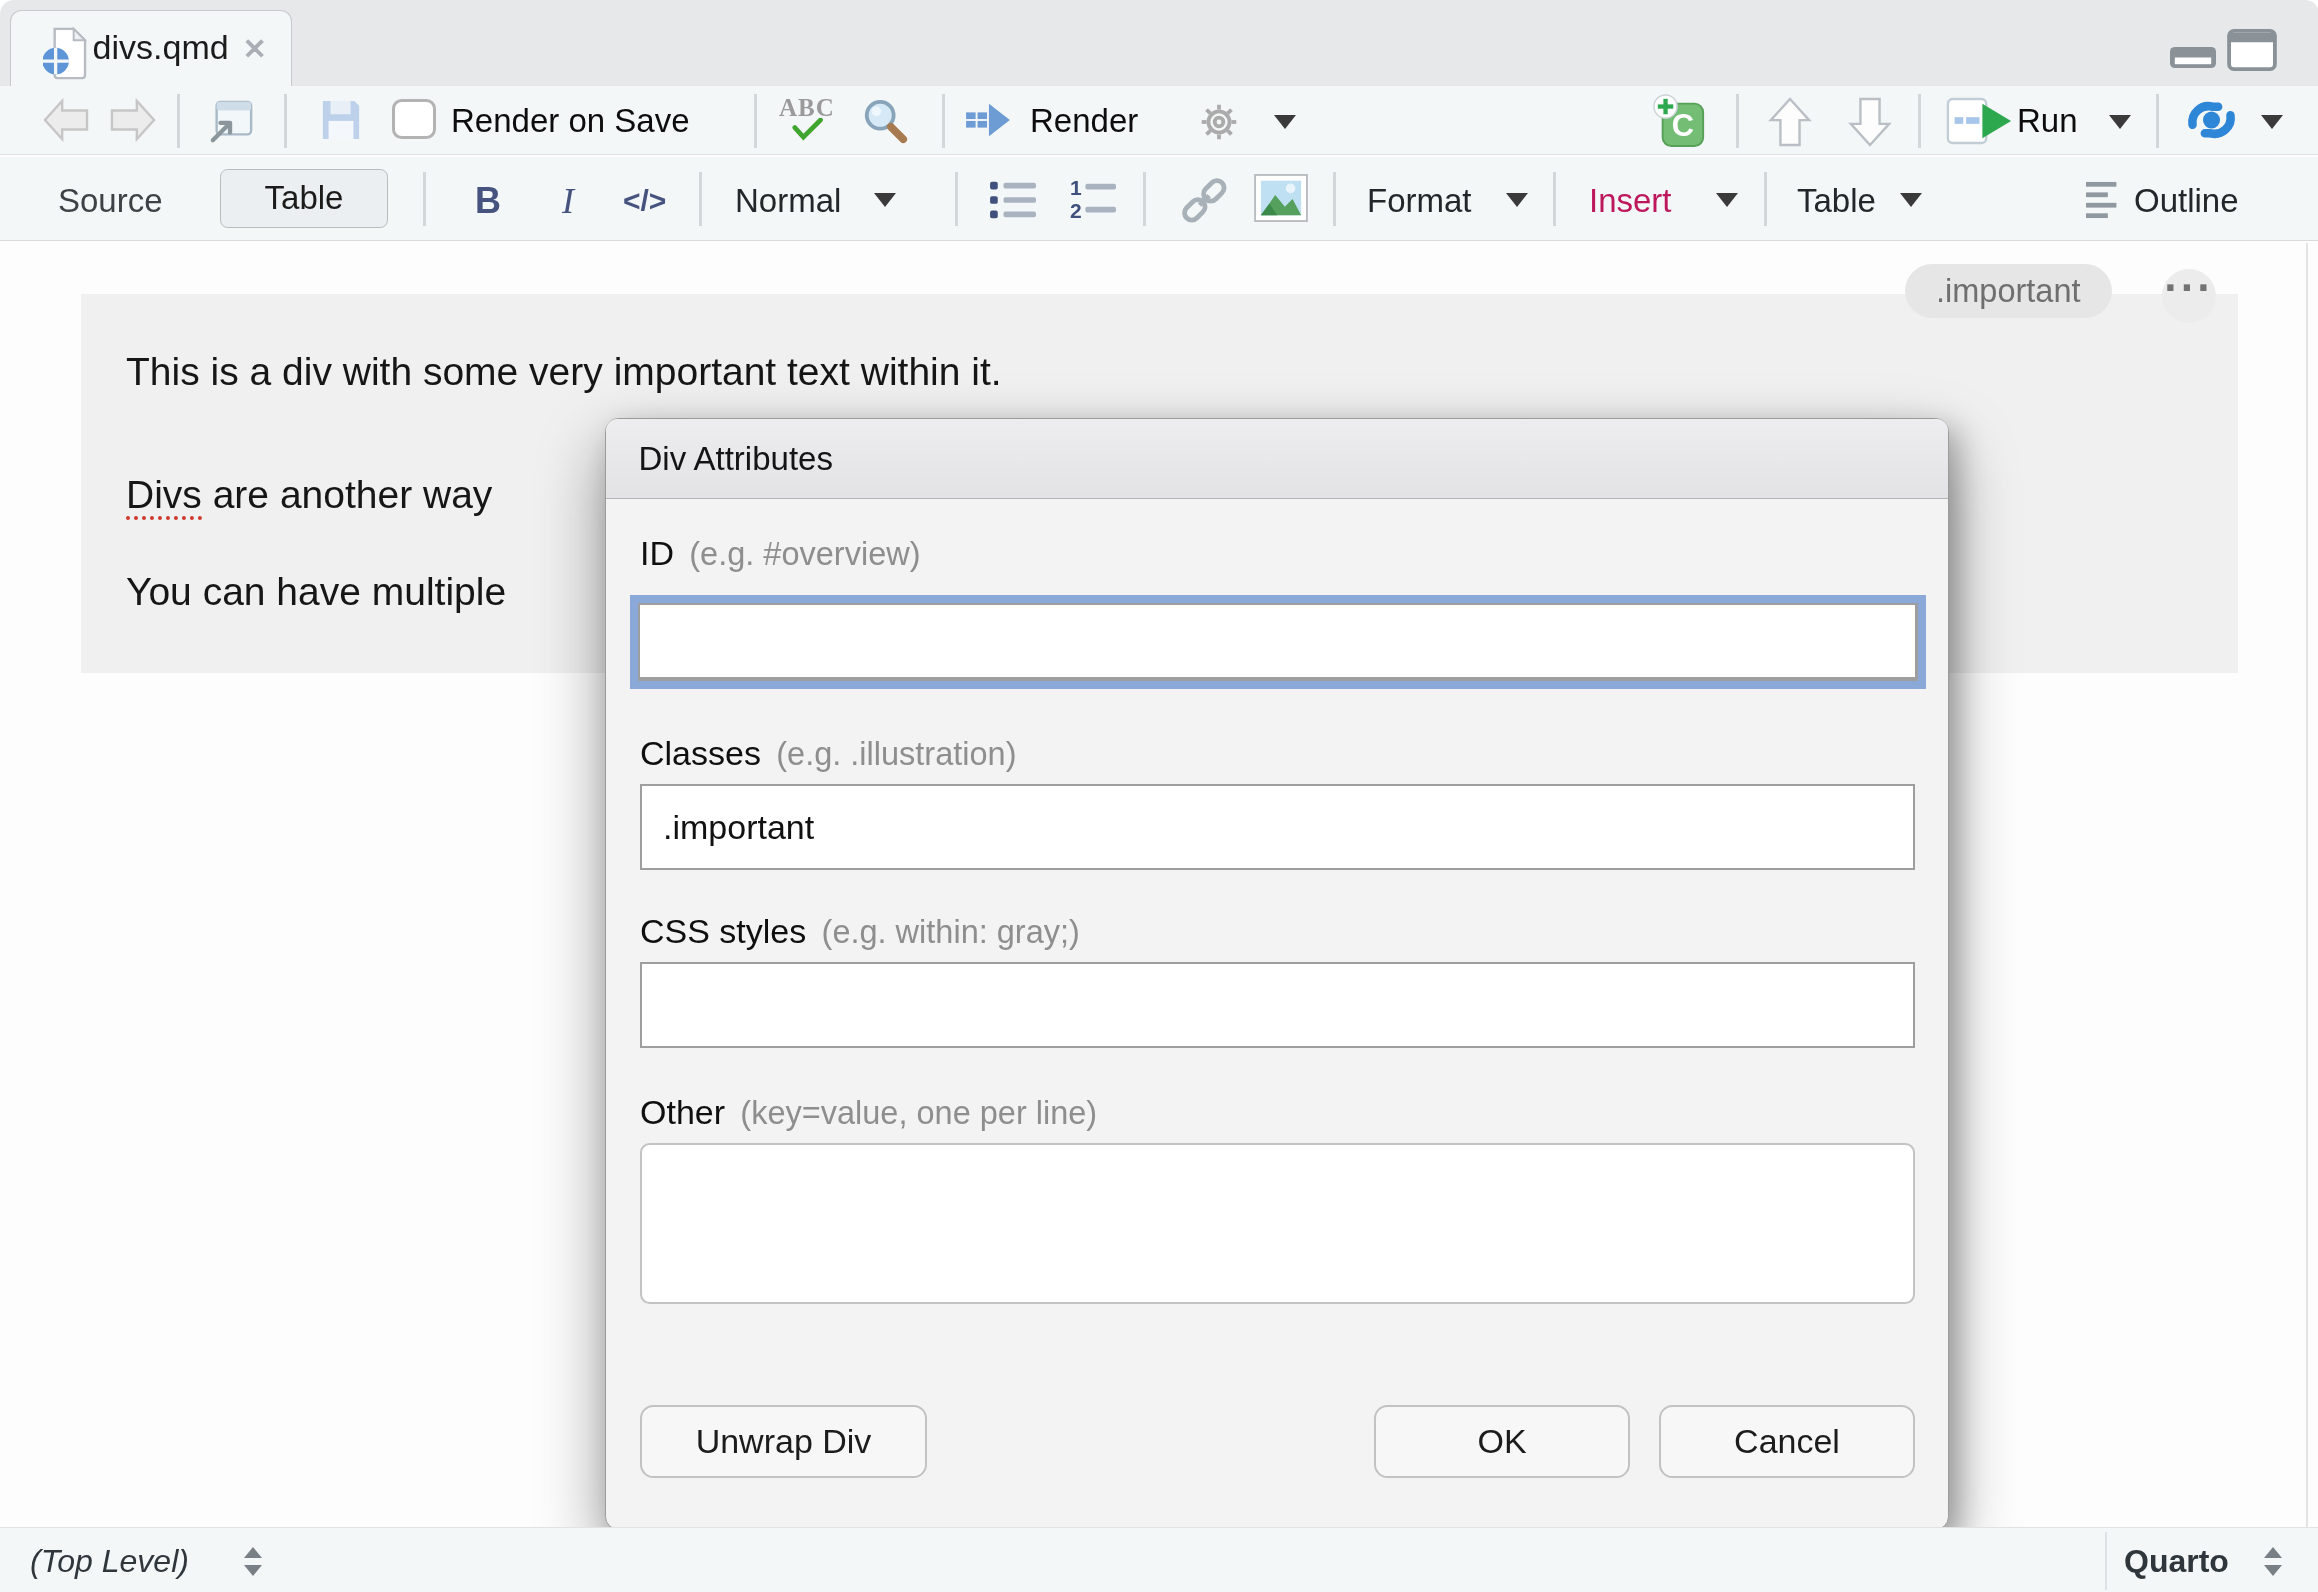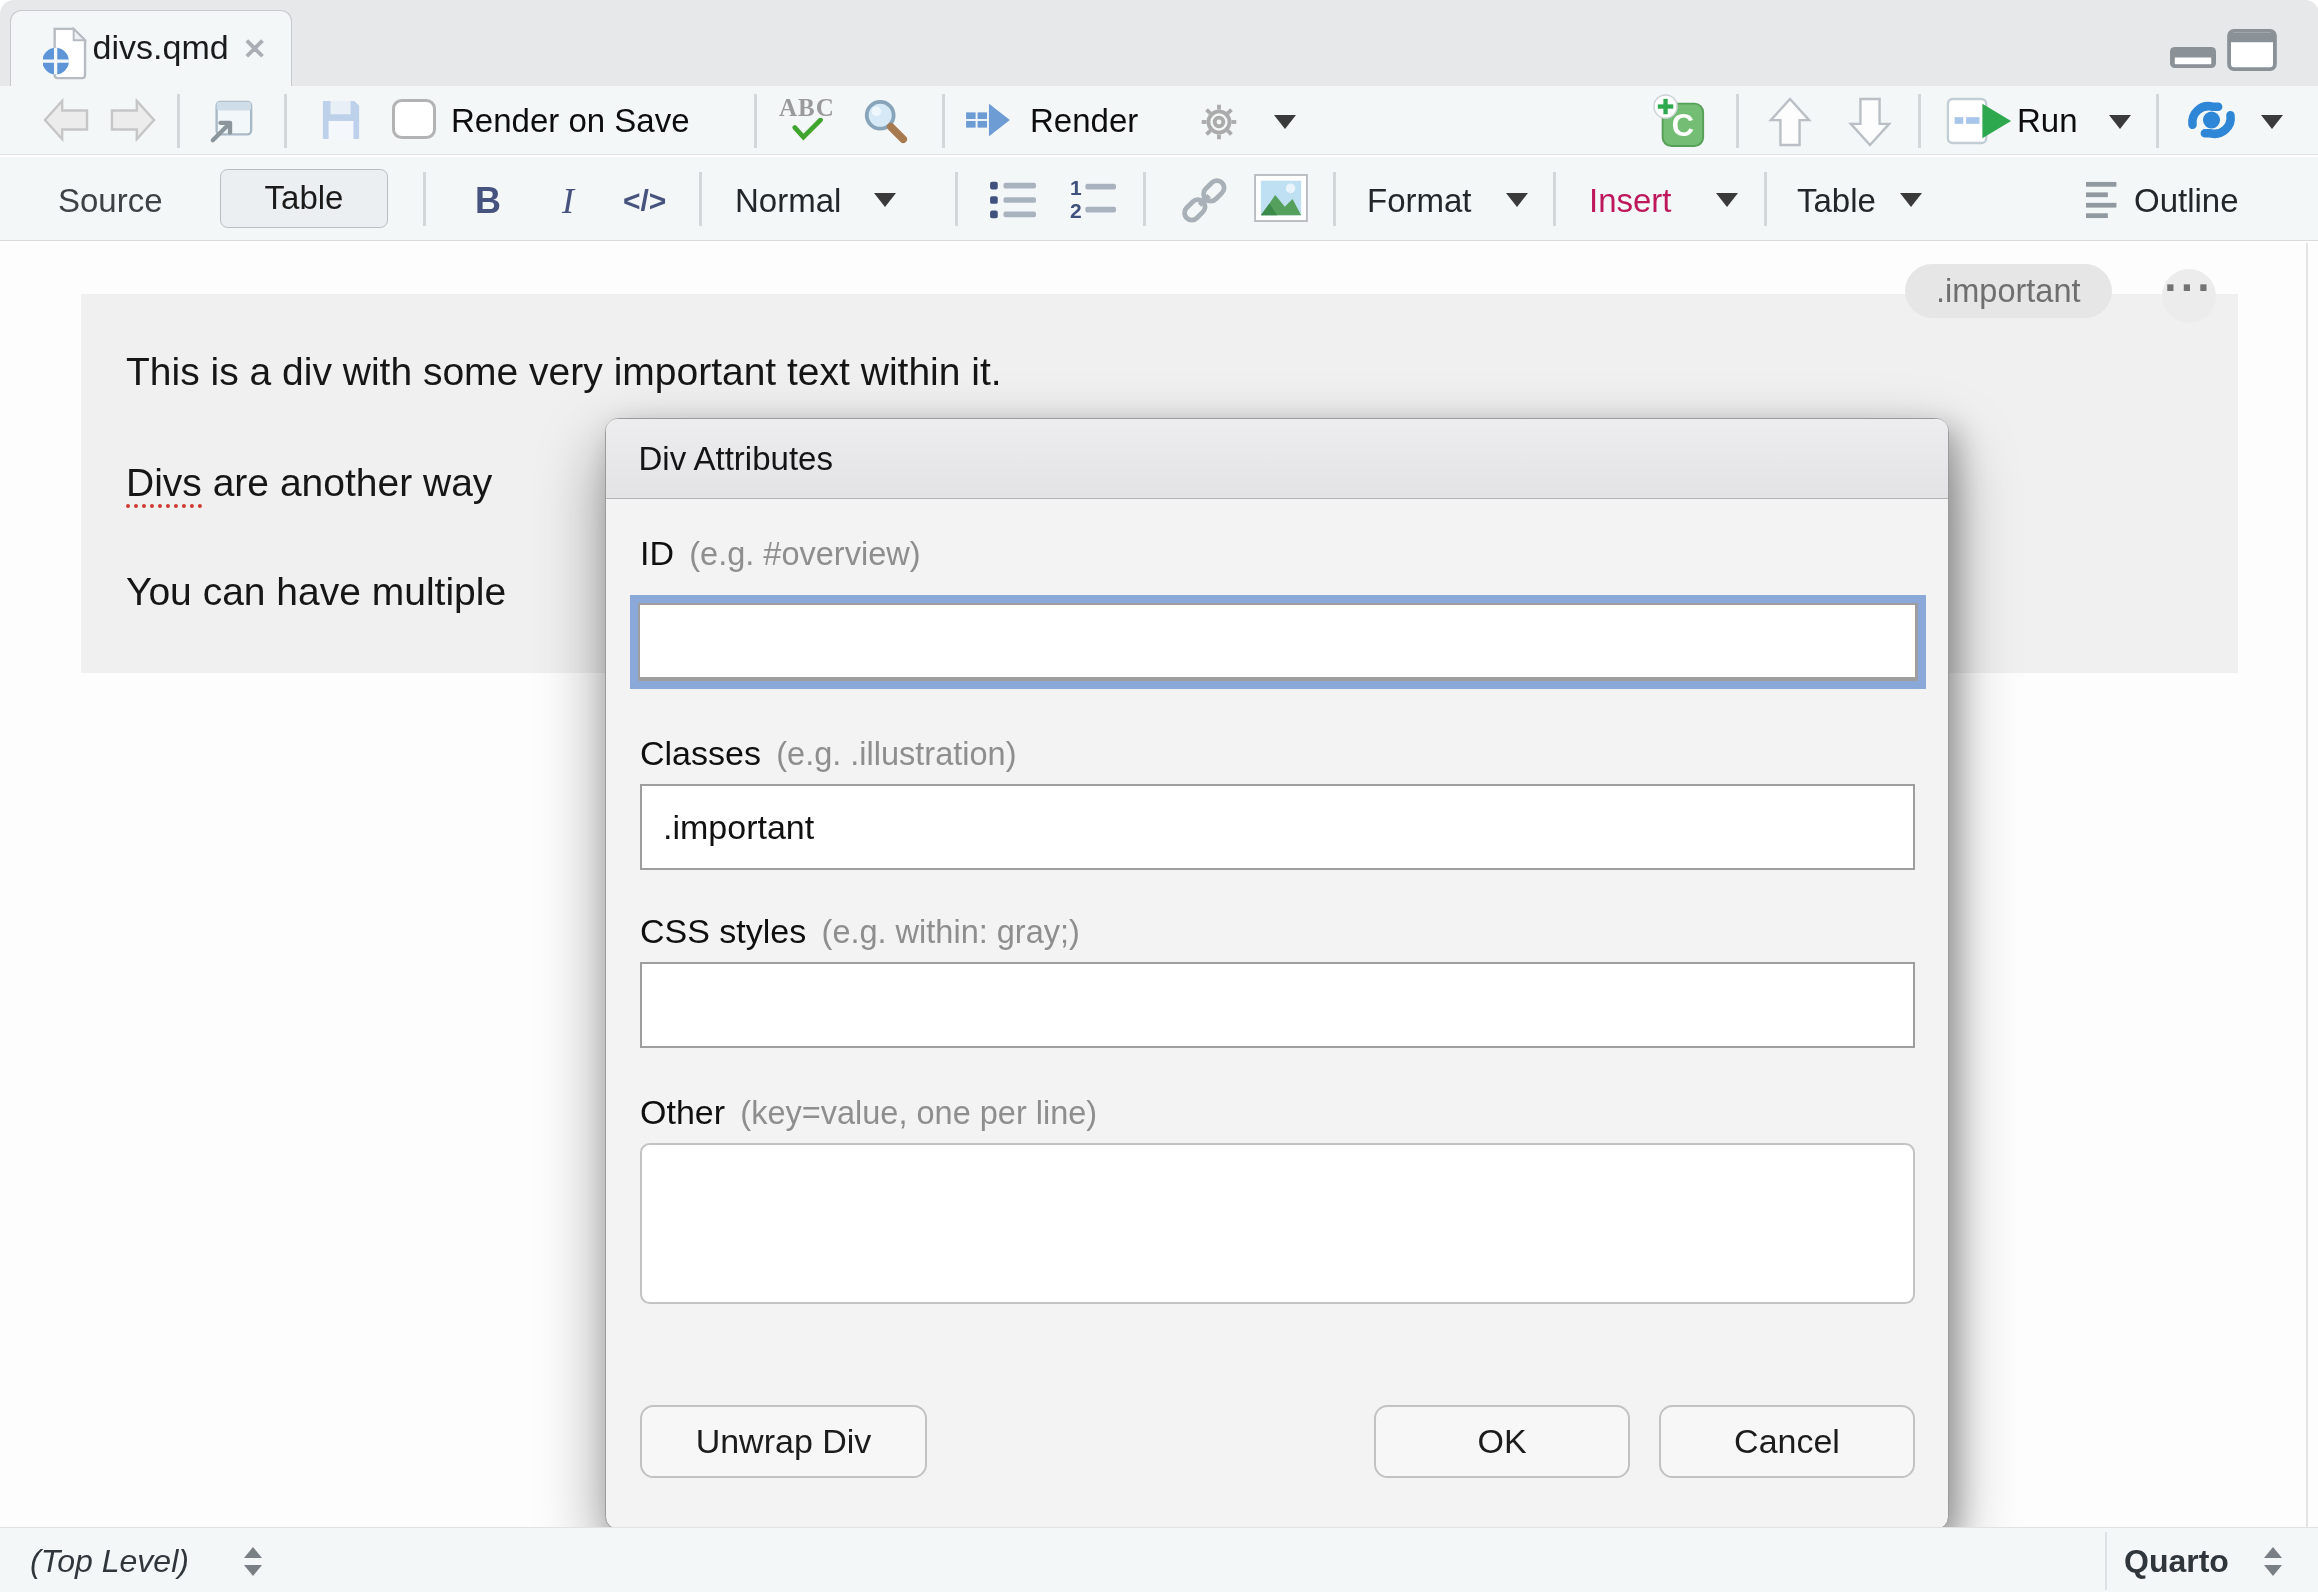--- a/index.html
+++ b/index.html
@@ -262,21 +262,21 @@
       </svg>
     </span>
     <span class="tblabel" style="left:2134px;top:25px;color:#23272b;">Outline</span>
   </div>
 
   <div class="editor">
     <div class="divblock"></div>
     <span class="pill">.important</span>
     <span class="dots-btn">···</span>
     <div class="docline" style="top:107px;">This is a div with some very important text within it.</div>
-    <div class="docline" style="top:218px;"><span class="spell">Divs</span><span> are another way</span></div>
+    <div class="docline" style="top:230px;"><span class="spell">Divs</span><span> are another way</span></div>
     <div class="docline" style="top:327px;">You can have multiple</div>
     <div class="paneline"></div>
   </div>
 
   <div class="dialog">
     <div class="dlg-header">
       <span class="dlg-title">Div Attributes</span>
     </div>
 
     <div class="dlg-label" style="top:115px;">

